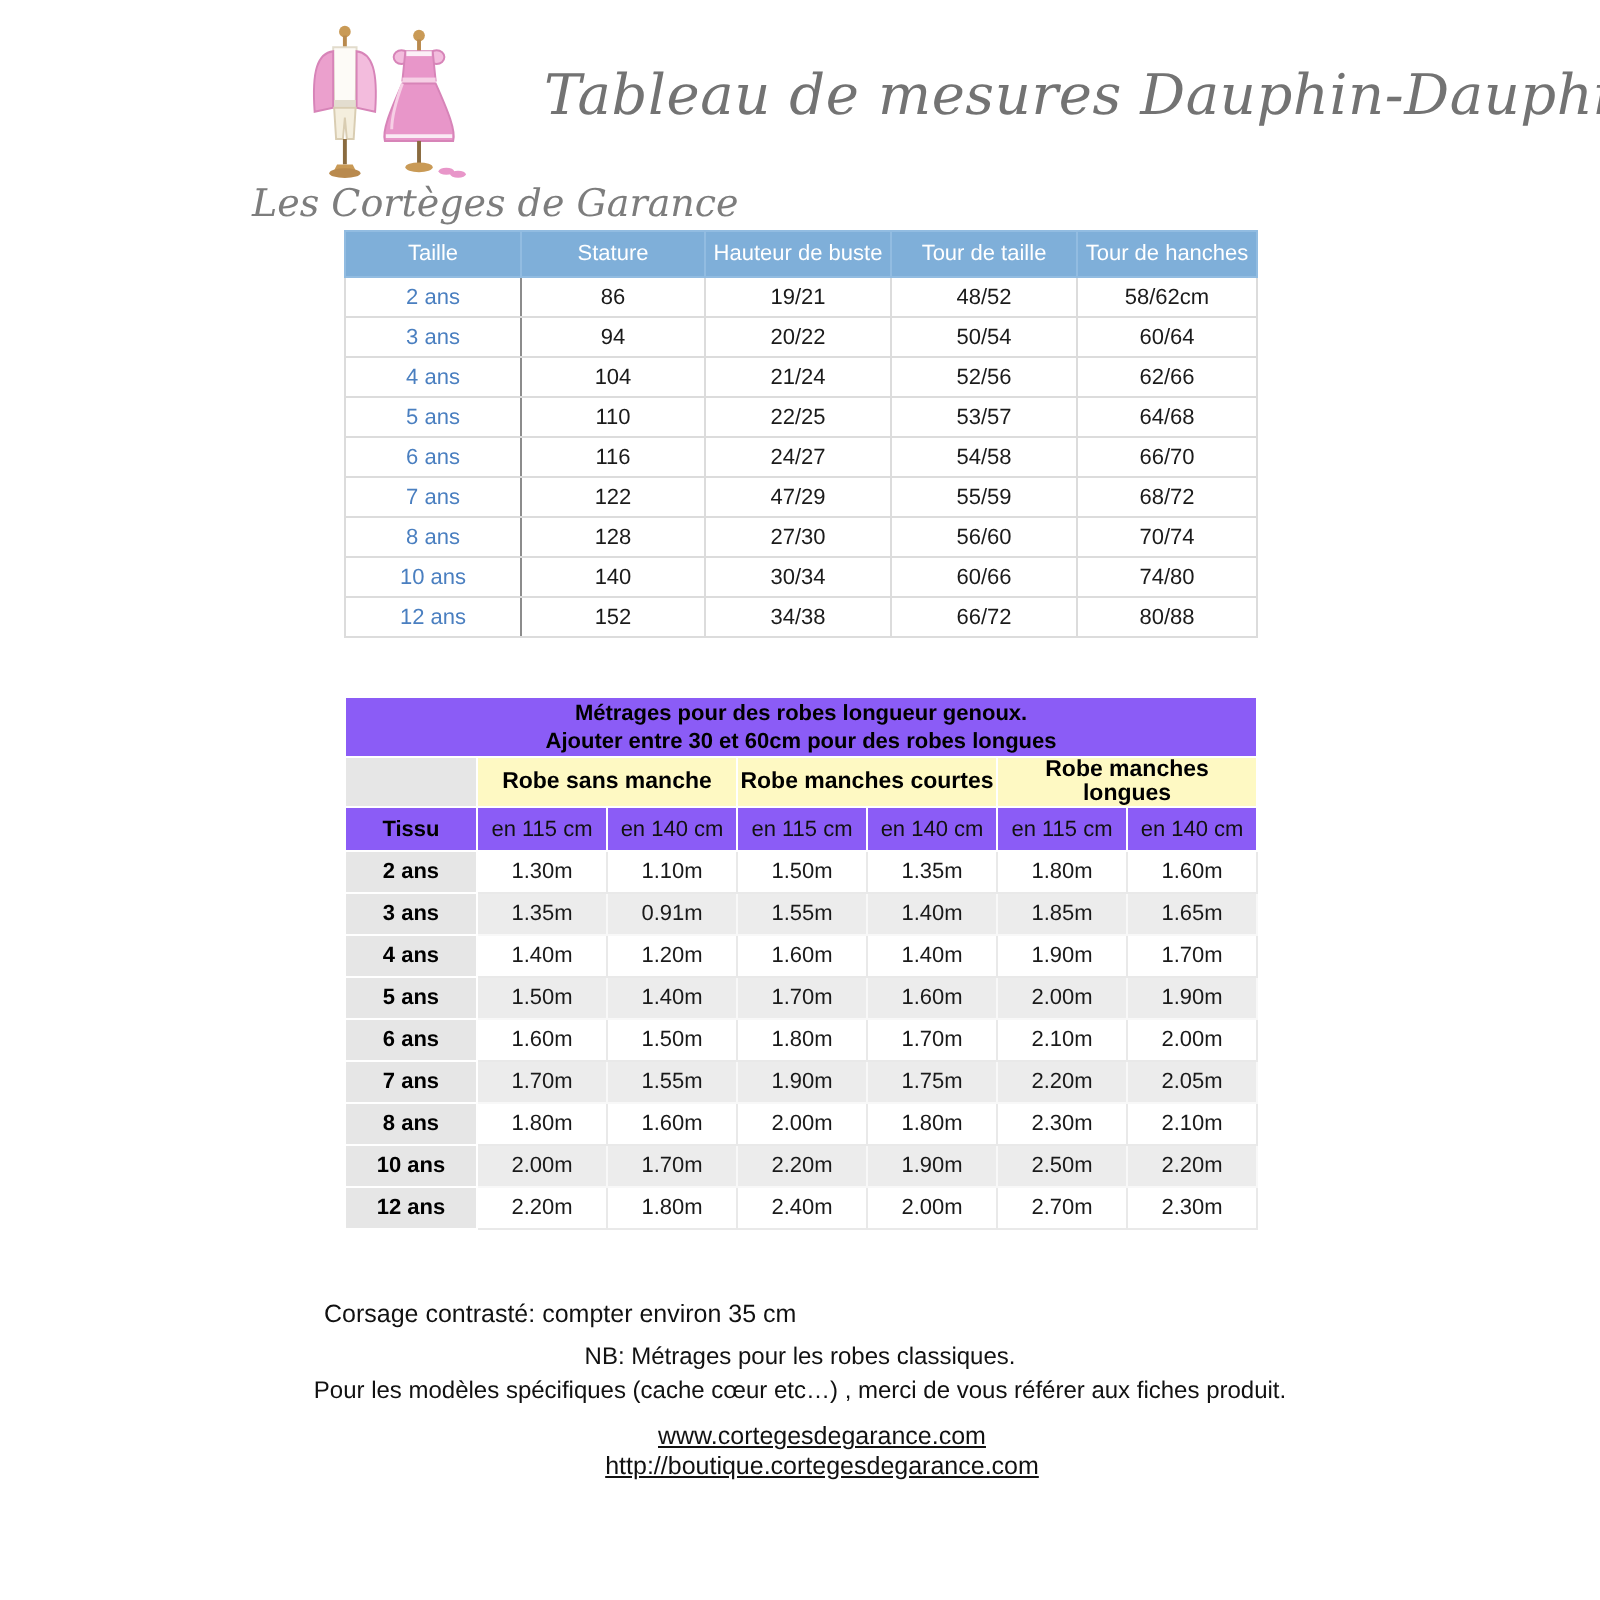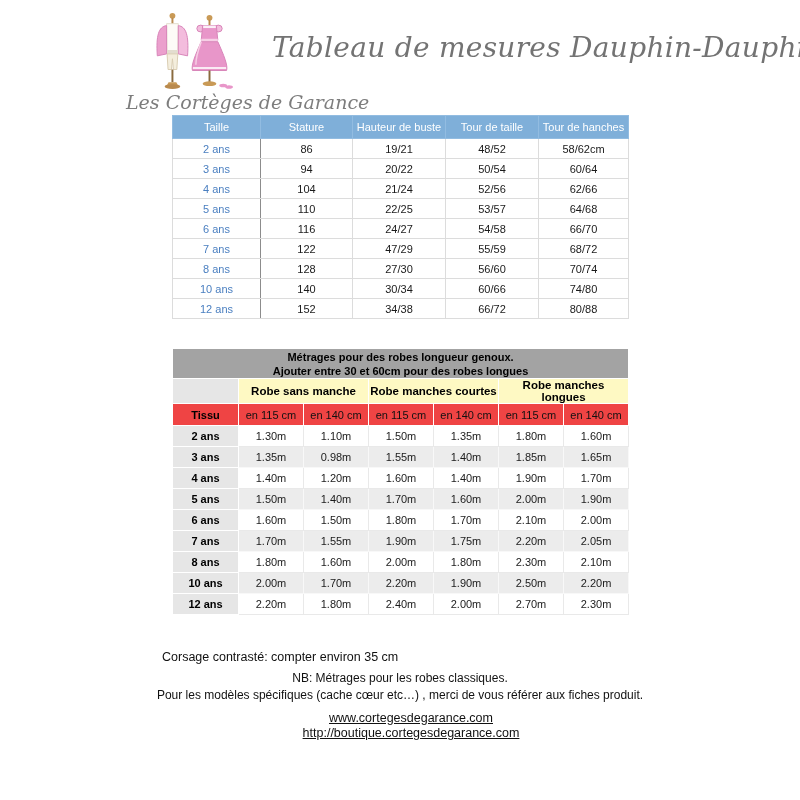--- a/index.html
+++ b/index.html
@@ -33,26 +33,26 @@
   .t1 tbody td {
     height:20px; text-align:center; background:#ffffff; color:#1a1a1a;
     border:1px solid #dcdcdc; padding:0;
   }
   .t1 tbody td.size-col { color:#4a7fc0; border-right:1px solid #8c8c8c; }
 
   
   .t2 { position:absolute; left:172px; top:348px; width:456px; font-size:11px; }
   .t2 th, .t2 td { padding:0; text-align:center; border:1px solid #ffffff; }
   .t2 .t2-titlebar th {
-    background:#a3a3a3; color:#000; font-weight:bold; height:30px;
+    background:#8b5cf6; color:#000; font-weight:bold; height:30px;
     line-height:14px; font-size:11px;margin-top:15px;
   }
   .t2 .group-row th { height:23px; background:#fef9c3; font-weight:bold; font-size:11.5px; color:#000; }
   .t2 .group-row th.corner { background:#e6e6e6; }
-  .t2 .sub-row th { height:22px; background:#ef4444; font-weight:normal; color:#111; }
+  .t2 .sub-row th { height:22px; background:#8b5cf6; font-weight:normal; color:#111; }
   .t2 .sub-row th.tissu { font-weight:bold; color:#000; }
   .t2 tbody th.row-label { background:#e6e6e6; font-weight:bold; height:21px; color:#000; }
   .t2 tbody tr:nth-of-type(odd) td  { background:#ffffff; border:1px solid #e9e9e9; border-top-color:#f2f2f2; }
   .t2 tbody tr:nth-of-type(even) td { background:#ececec; border:1px solid #f8f8f8; }
 
   
   .note-corsage { position:absolute; left:162px; top:639px; font-size:12.5px; color:#111;margin-top:11px; }
   .note-nb { position:absolute; left:0; top:670px; width:800px; text-align:center; font-size:12px; line-height:16.5px; color:#111; }
   .links { position:absolute; left:0; top:711px; width:800px; text-align:center; font-size:12.5px; line-height:14.5px; color:#111;margin-left:11px; }
   .links a { color:#111; text-decoration:underline; display:block; cursor:pointer; }
@@ -230,21 +230,21 @@
           <td>1.10m</td>
           <td>1.50m</td>
           <td>1.35m</td>
           <td>1.80m</td>
           <td>1.60m</td>
         </tr>
 
         <tr>
           <th class="row-label">3 ans</th>
           <td>1.35m</td>
-          <td>0.98m</td>
+          <td>0.91m</td>
           <td>1.55m</td>
           <td>1.40m</td>
           <td>1.85m</td>
           <td>1.65m</td>
         </tr>
 
         <tr>
           <th class="row-label">4 ans</th>
           <td>1.40m</td>
           <td>1.20m</td>

